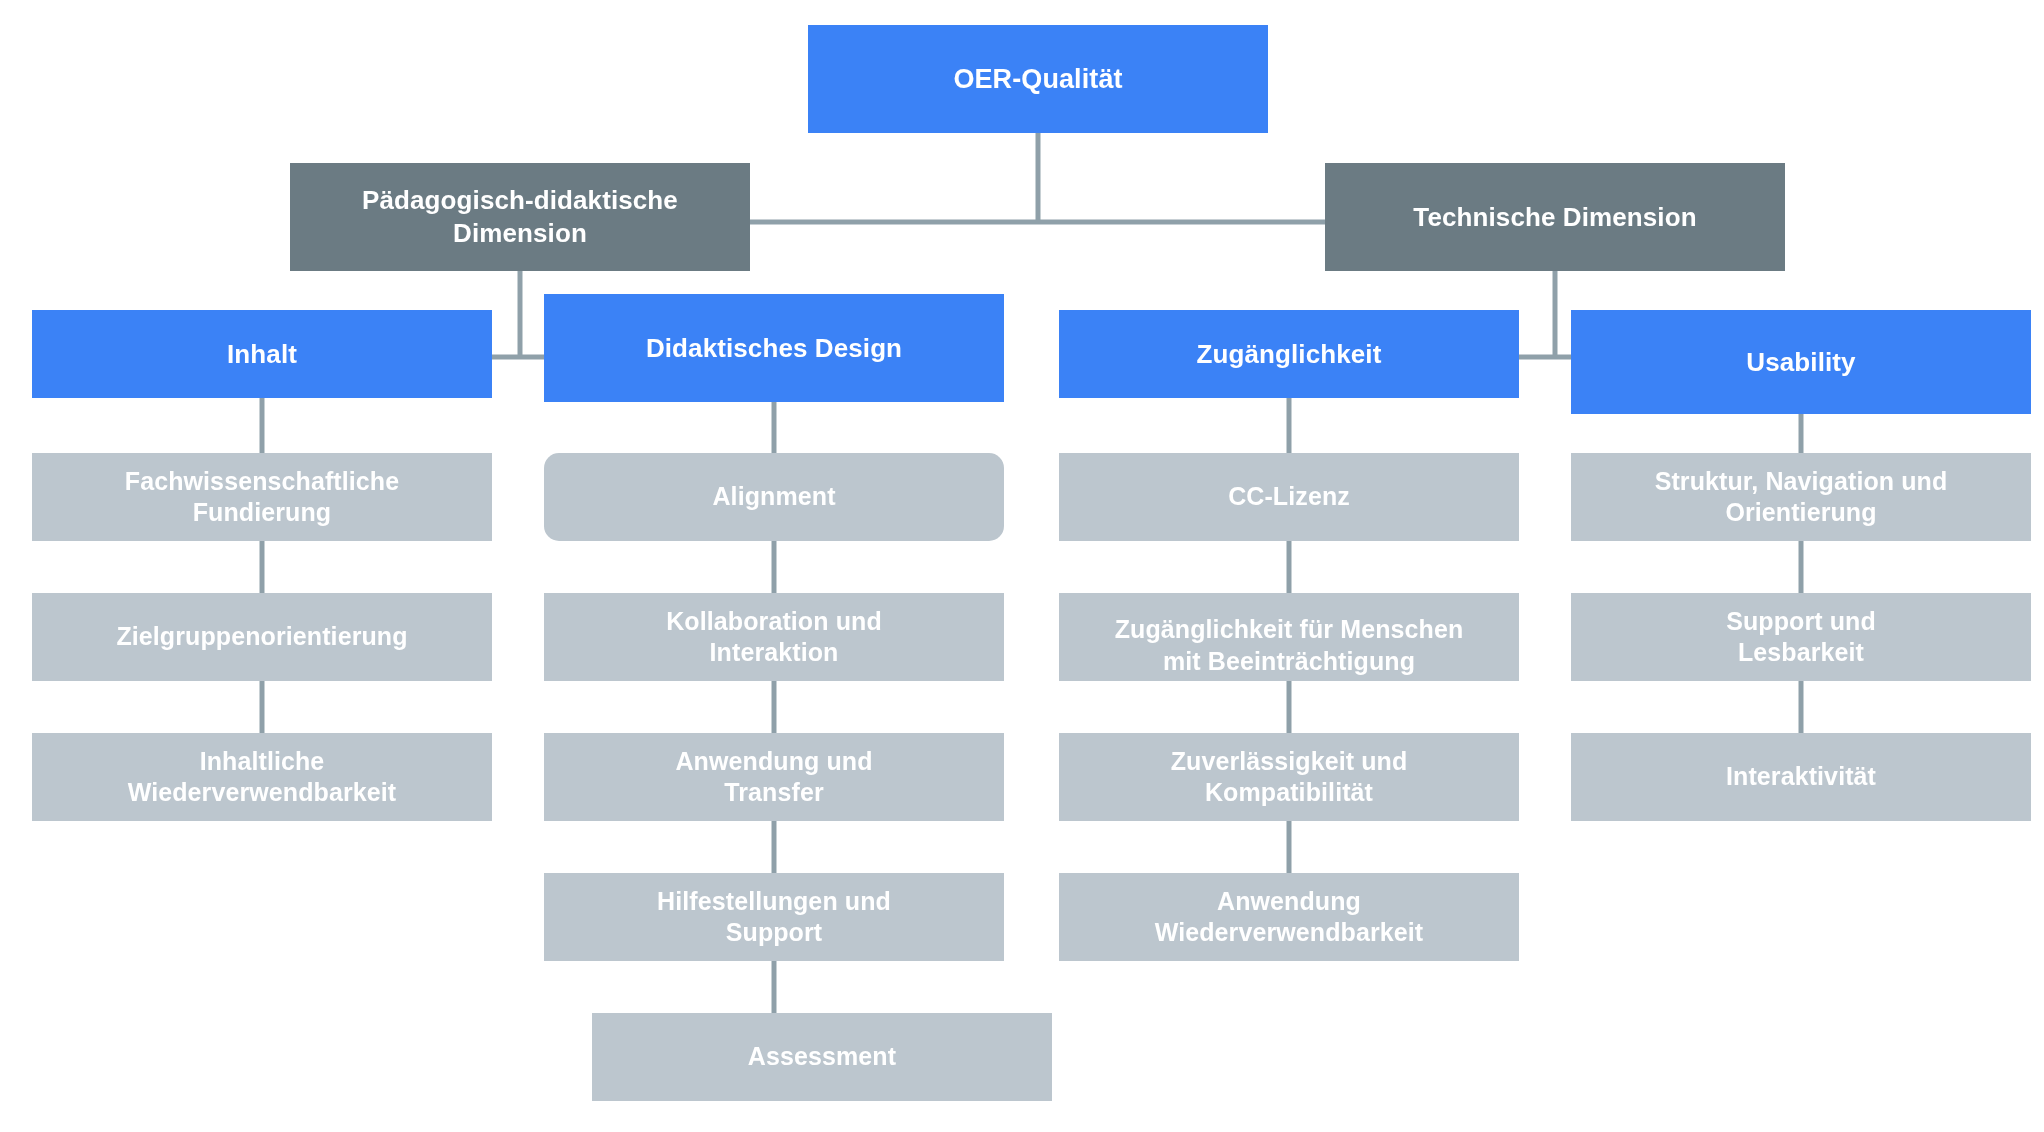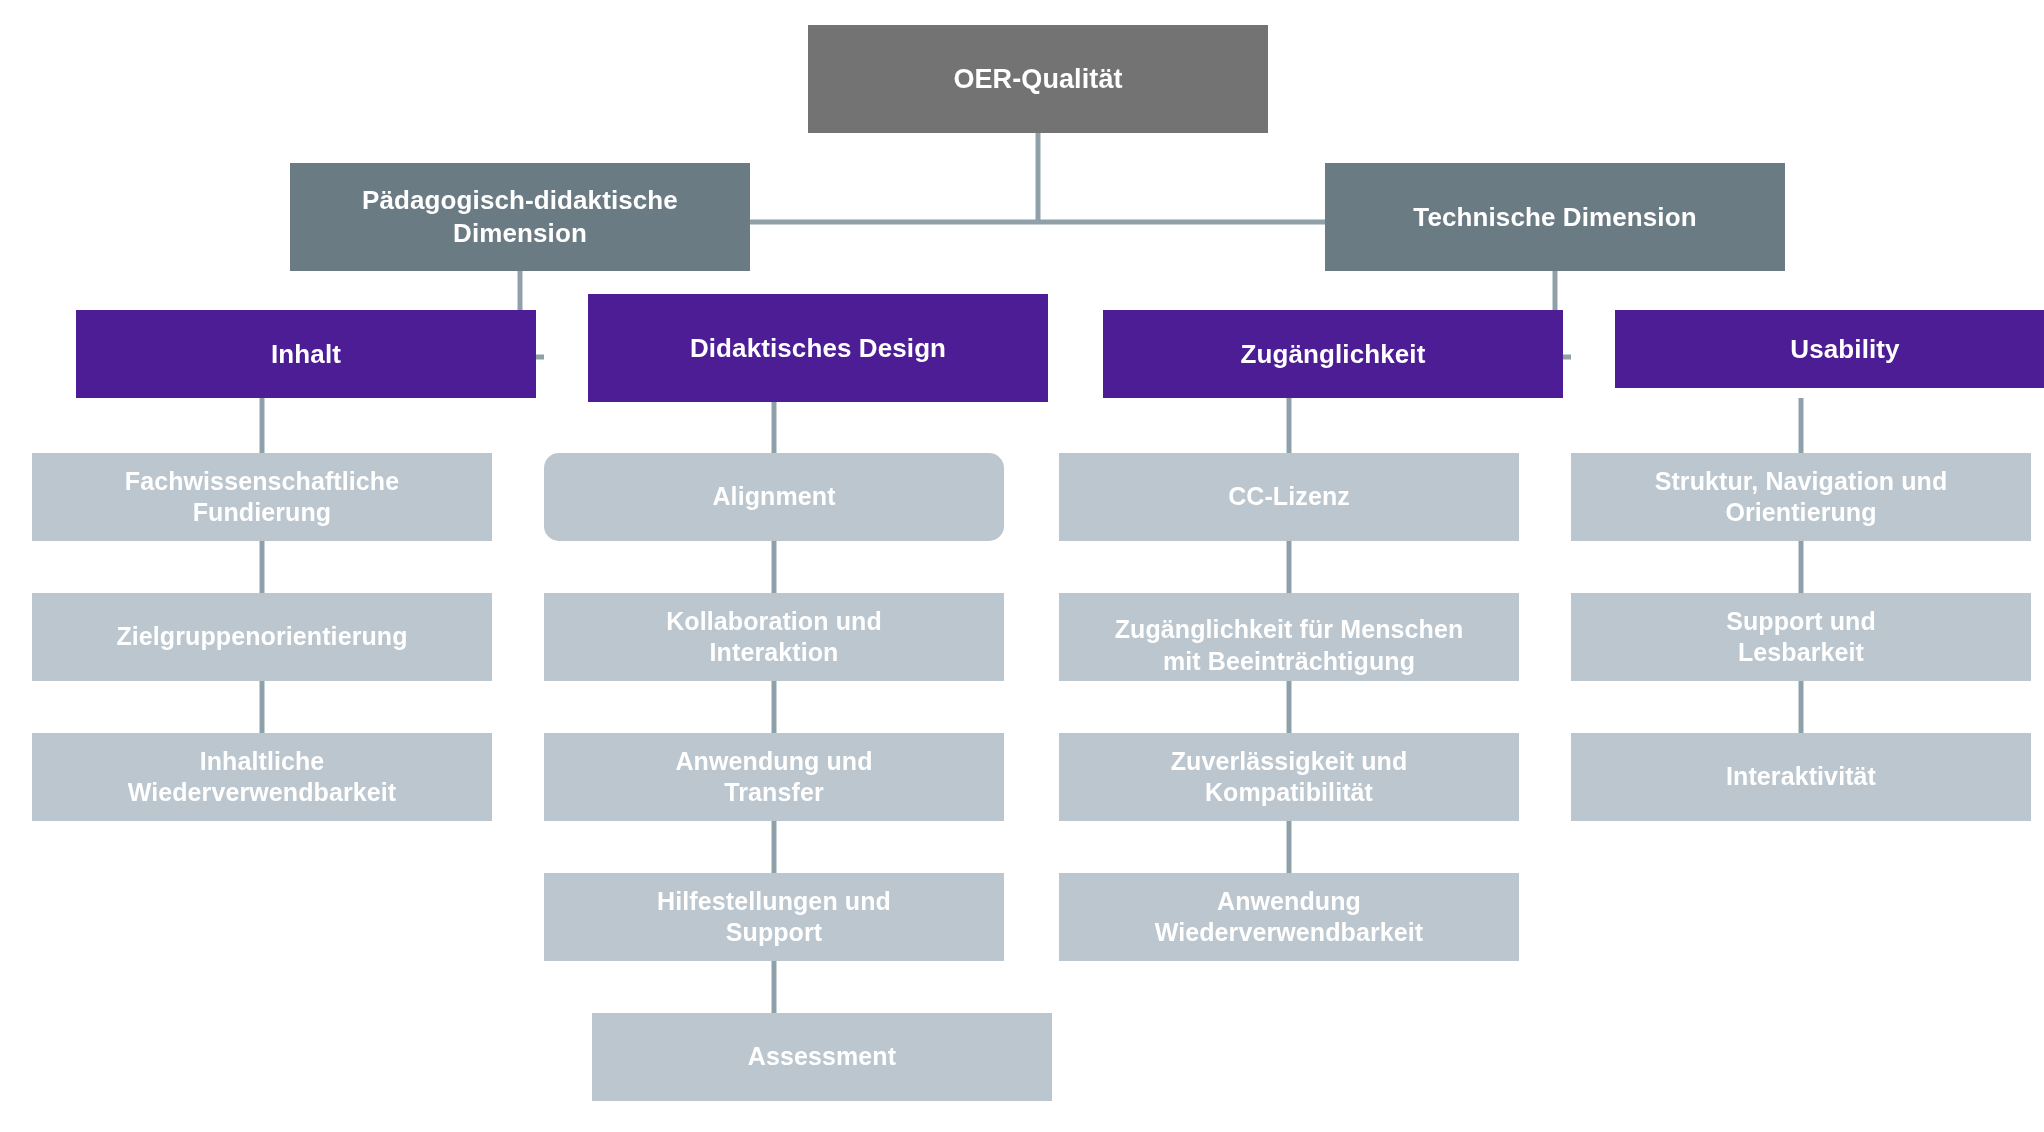--- a/index.html
+++ b/index.html
@@ -34,31 +34,30 @@
     justify-content: center;
     text-align: center;
     color: #ffffff;
     font-weight: bold;
     line-height: 1.26;
     padding: 4px 10px;
     z-index: 2;
     letter-spacing: 0.1px;
   }
   .node.level-root {
-    background: #737373;
+    background: #3b82f6;
     font-size: 27px;
   }
   .node.level-dim {
     background: #6b7b83;
     font-size: 26px;
   }
   .node.level-cat {
-    background: #4c1d95;
+    background: #3b82f6;
     font-size: 26px;
-    margin-left: 44px;
   }
   .node.level-leaf {
     background: #bcc6ce;
     font-size: 25px;
   }
   .node-label {
     display: block;
     width: 100%;
     white-space: pre-line;
   }
@@ -147,21 +146,21 @@
 mit Beeinträchtigung</span>
       </div>
       <div class="node level-leaf" style="left: 1059px; top: 733px; width: 460px; height: 88px;">
         <span class="node-label">Zuverlässigkeit und
 Kompatibilität</span>
       </div>
       <div class="node level-leaf" style="left: 1059px; top: 873px; width: 460px; height: 88px;">
         <span class="node-label">Anwendung
 Wiederverwendbarkeit</span>
       </div>
-      <div class="node level-cat" style="left: 1571px; top: 310px; width: 460px; height: 78px;">
+      <div class="node level-cat" style="left: 1571px; top: 310px; width: 460px; height: 104px;">
         <span class="node-label">Usability</span>
       </div>
       <div class="node level-leaf" style="left: 1571px; top: 453px; width: 460px; height: 88px; text-align: center;">
         <span class="node-label">Struktur, Navigation und
 Orientierung</span>
       </div>
       <div class="node level-leaf" style="left: 1571px; top: 593px; width: 460px; height: 88px;">
         <span class="node-label">Support und
 Lesbarkeit</span>
       </div>

